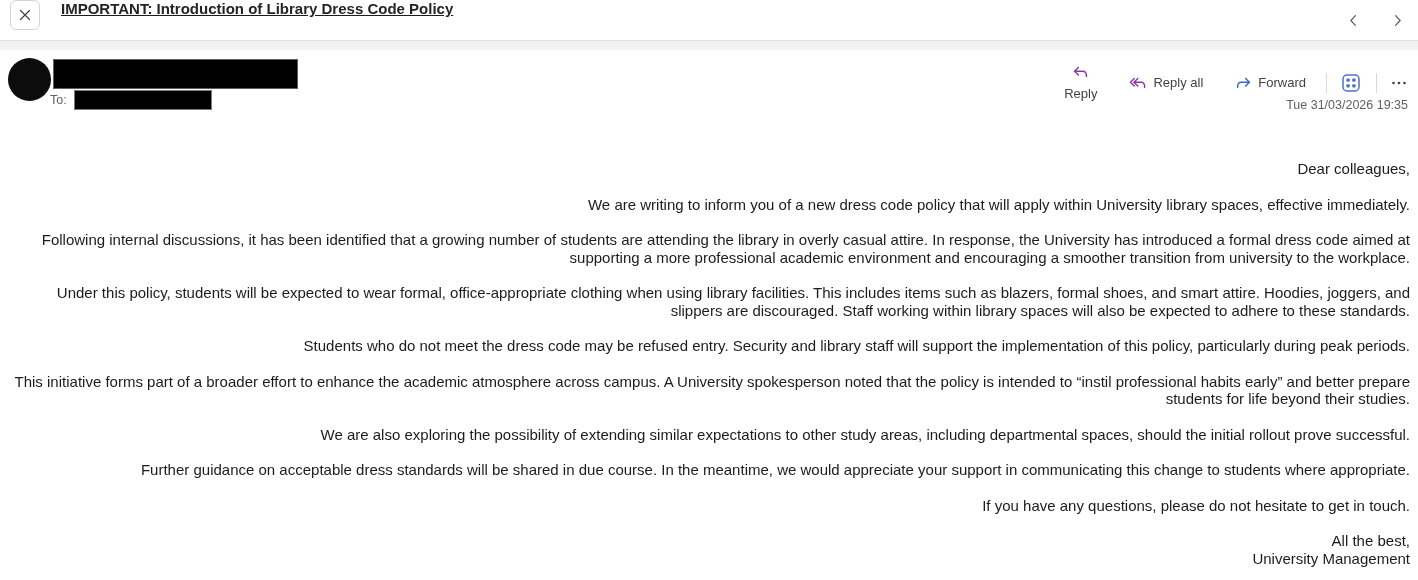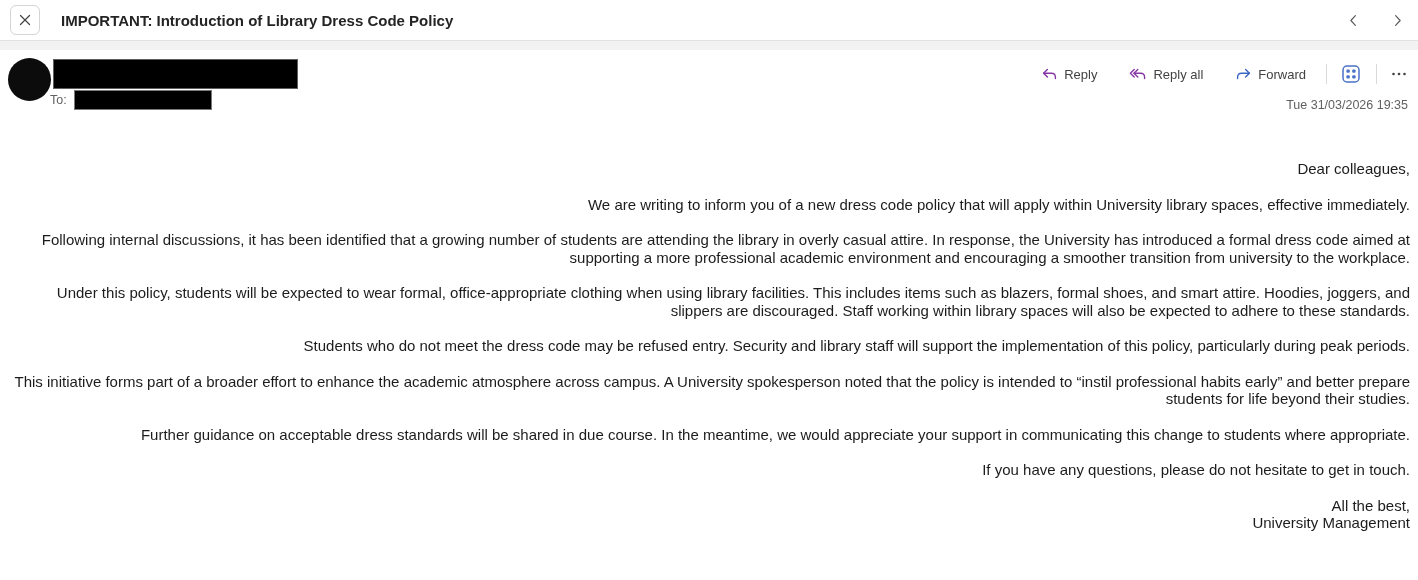--- a/index.html
+++ b/index.html
@@ -10,23 +10,23 @@
     font-family: "Liberation Sans", sans-serif;
     color: #1c1c1c;
     overflow: hidden;
     position: relative;
   }
 
   
   .titlebar {
     height: 40px;
     display: flex;
-    align-items: center;
     background: #fff;
     position: relative;
+    text-decoration: underline;
   }
   .close-btn {
     width: 30px; height: 30px;
     margin-left: 10px;
     border: 1px solid #d4d4d4;
     border-radius: 6px;
     background: #fff;
     display: flex; align-items: center; justify-content: center;
     cursor: pointer;
     flex: 0 0 auto;
@@ -93,21 +93,21 @@
   }
   .action {
     display: flex; align-items: center;
     gap: 6px;
     margin-left: 20px;
     cursor: pointer;
     background: transparent; border: none;
     font-size: 13px; color: #424242;
     font-family: "Liberation Sans", sans-serif;
   }
-  .action:first-child { margin-left: 0; }
+  .action:first-child { margin-left: 0; flex-direction: column; }
   .vsep { width: 1px; height: 20px; background: #d9d9d9; margin-left: 14px; }
   .icon-btn {
     margin-left: 13px;
     background: transparent; border: none; cursor: pointer;
     display: flex; align-items: center; justify-content: center;
     padding: 0;
   }
   .date {
     position: absolute; top: 48px; right: 10px;
     font-size: 12.5px; color: #616161;
@@ -228,16 +228,17 @@
   <div class="date">Tue 31/03/2026 19:35</div>
 </div>
 
 <div class="email-body">
   <p>Dear colleagues,</p>
   <p>We are writing to inform you of a new dress code policy that will apply within University library spaces, effective immediately.</p>
   <p>Following internal discussions, it has been identified that a growing number of students are attending the library in overly casual attire. In response, the University has introduced a formal dress code aimed at supporting a more professional academic environment and encouraging a smoother transition from university to the workplace.</p>
   <p>Under this policy, students will be expected to wear formal, office-appropriate clothing when using library facilities. This includes items such as blazers, formal shoes, and smart attire. Hoodies, joggers, and slippers are discouraged. Staff working within library spaces will also be expected to adhere to these standards.</p>
   <p>Students who do not meet the dress code may be refused entry. Security and library staff will support the implementation of this policy, particularly during peak periods.</p>
   <p>This initiative forms part of a broader effort to enhance the academic atmosphere across campus. A University spokesperson noted that the policy is intended to “instil professional habits early” and better prepare students for life beyond their studies.</p>
+  <p>We are also exploring the possibility of extending similar expectations to other study areas, including departmental spaces, should the initial rollout prove successful.</p>
   <p>Further guidance on acceptable dress standards will be shared in due course. In the meantime, we would appreciate your support in communicating this change to students where appropriate.</p>
   <p>If you have any questions, please do not hesitate to get in touch.</p>
   <p class="signature"><span>All the best,</span><br><span>University Management</span></p>
 </div>
 
 </body></html>

